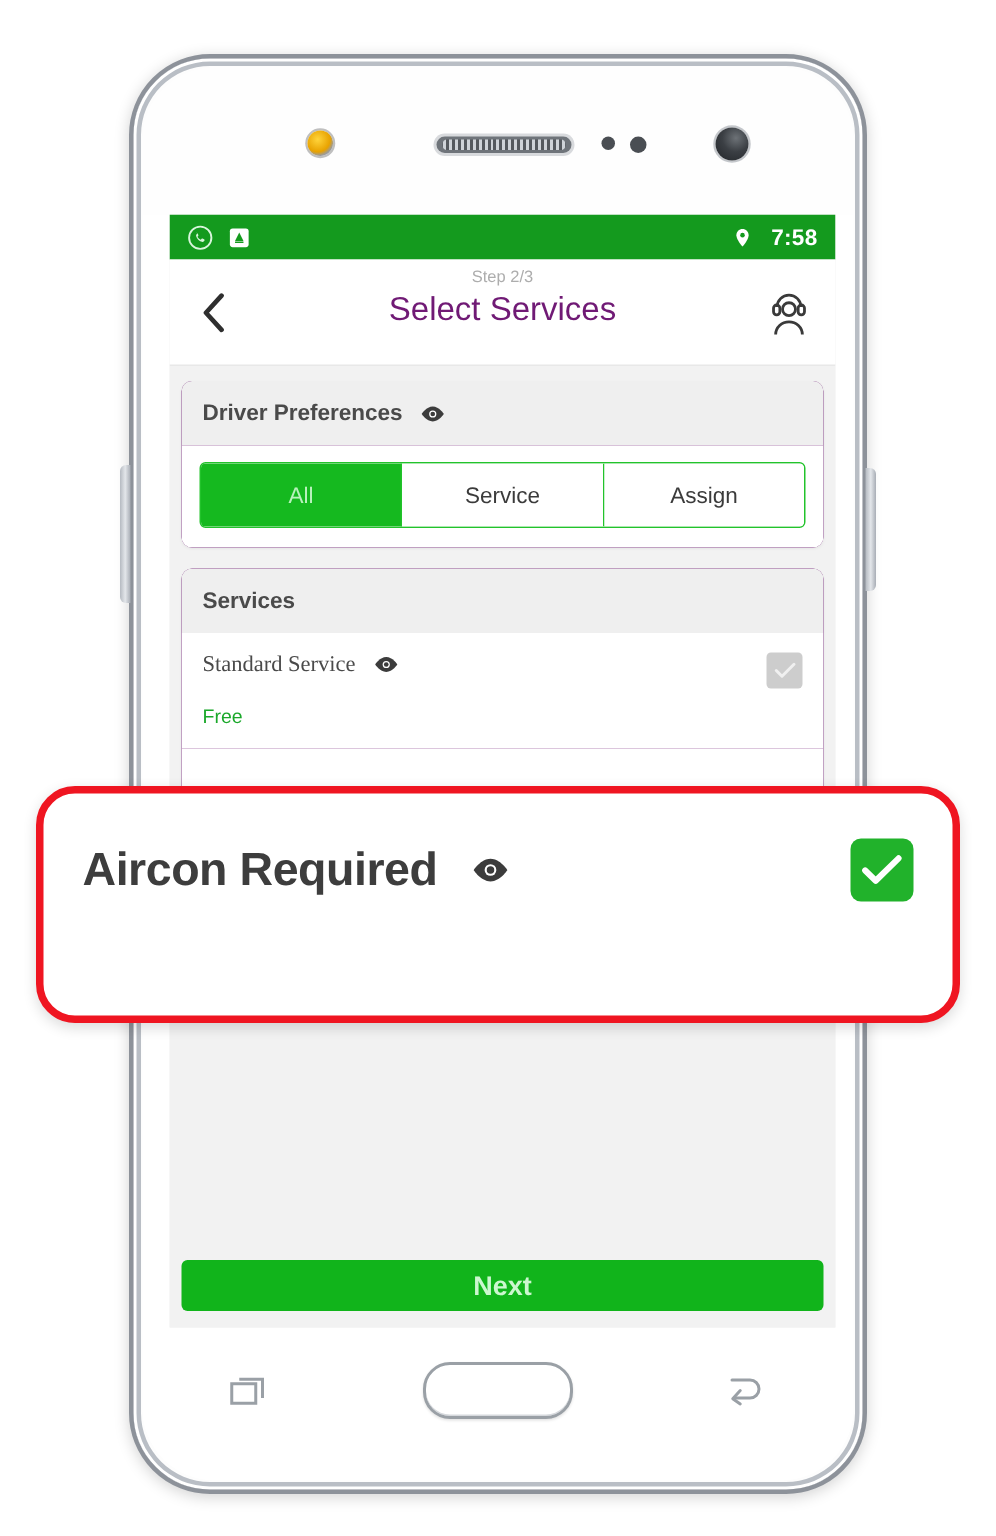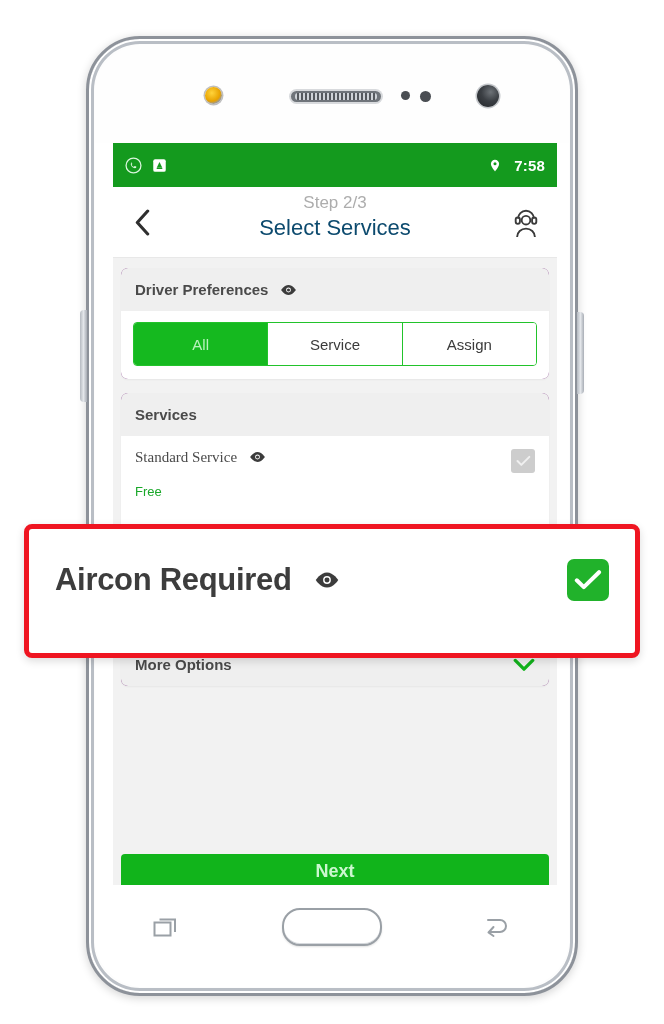--- a/index.html
+++ b/index.html
@@ -97,21 +97,21 @@
     left: 18px;
     top: 98px;
     width: 444px;
     height: 742px;
     background: #f2f2f2;
     overflow: hidden;
   }
 
   
   #status-bar {
-    height: 44px;
+    height: 30px;
     background: #149a1e;
     display: flex;
     align-items: center;
     padding: 0 12px;
     color: #ffffff;
   }
   .sb-left { display: flex; align-items: center; gap: 10px; }
   .sb-right { margin-left: auto; display: flex; align-items: center; gap: 12px; }
   #sb-time {
     font-size: 15px;
@@ -130,27 +130,27 @@
   #back-btn {
     position: absolute; left: 12px; top: 18px;
     width: 34px; height: 34px;
     display: flex; align-items: center; justify-content: center;
   }
   #header-titles {
     position: absolute; left: 0; right: 0; top: 6px;
     text-align: center;
   }
   #step-label {
-    font-size: 17px;
+    font-size: 11px;
     color: #adadad;
     font-weight: 500;
   }
   #page-title {
     font-size: 22px;
-    color: #0c4a6e;
+    color: #701a75;
     margin-top: 2px;
   }
   #support-btn {
     position: absolute; right: 12px; top: 16px;
     width: 38px; height: 38px;
     display: flex; align-items: center; justify-content: center;
   }
 
   
   #content {
@@ -280,24 +280,24 @@
     box-shadow: inset 0 -1px 0 #d6d9dd, 0 1px 2px rgba(0,0,0,0.12);
     background: #ffffff;
   }
 
   
   #callout {
     position: absolute;
     left: 24px;
     top: 524px;
     width: 616px;
-    height: 134px;
+    height: 158px;
     background: #ffffff;
     border: 5px solid #ef1521;
-    border-radius: 8px;
+    border-radius: 26px;
     box-sizing: border-box;
     box-shadow: 0 3px 9px rgba(0,0,0,0.14);
     z-index: 30;
   }
   #callout-row {
     position: absolute;
     left: 26px; right: 26px;
     top: 30px;
     display: flex;
     align-items: center;

